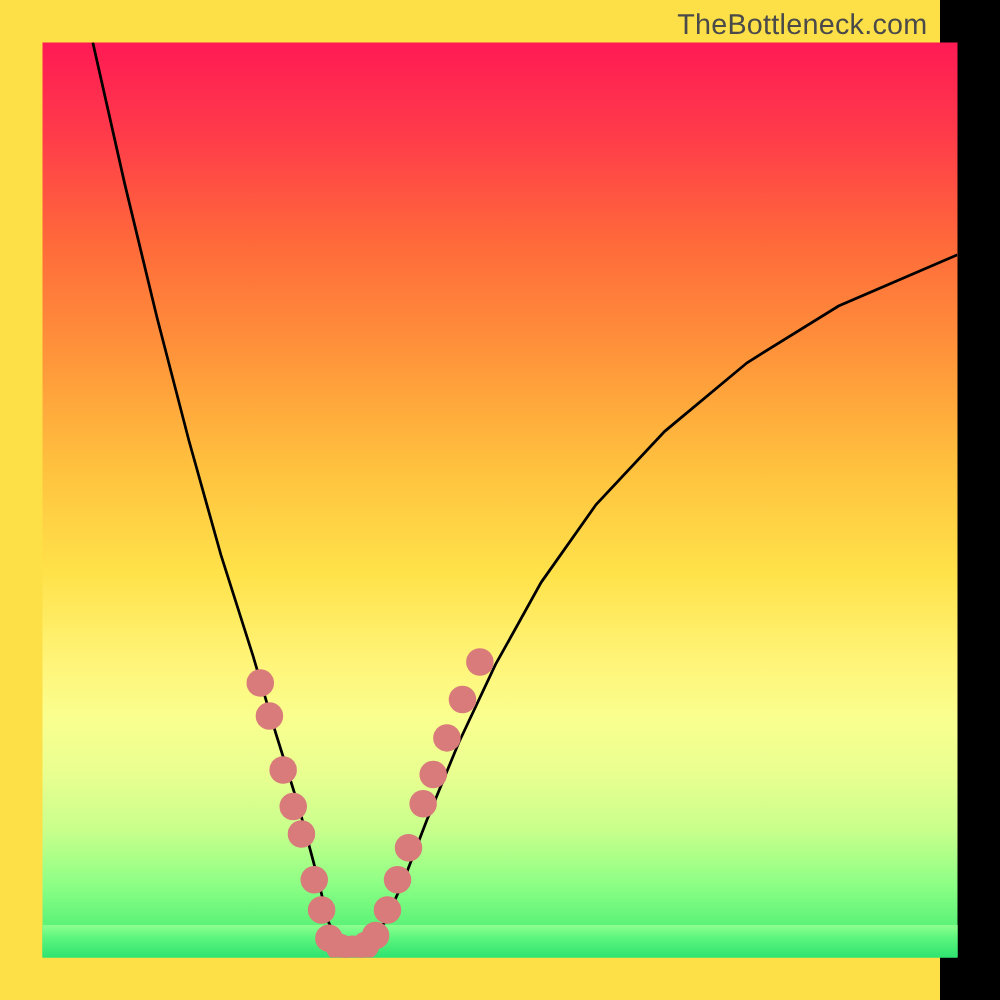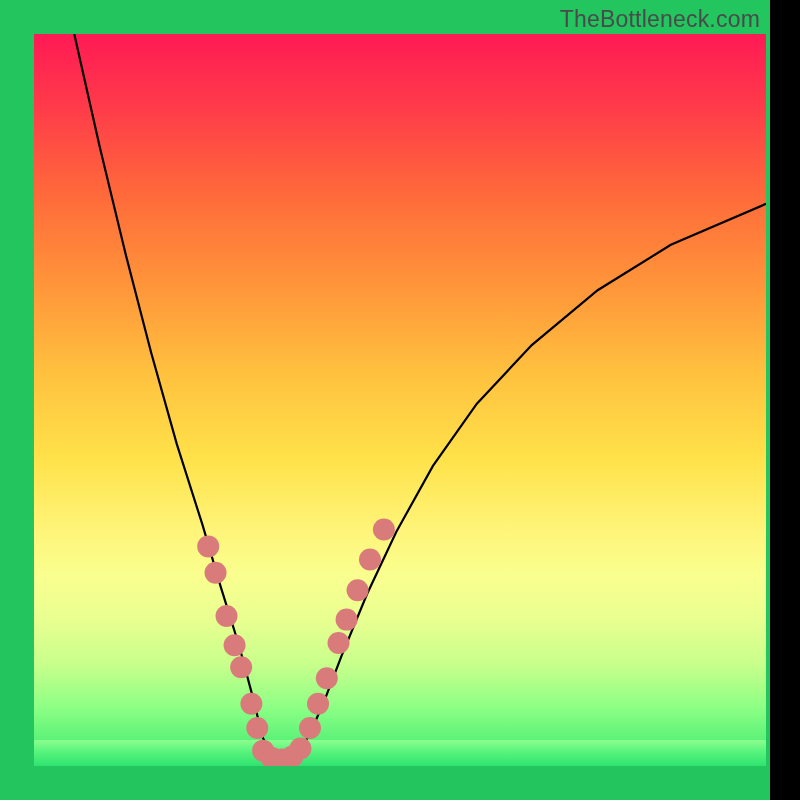--- a/index.html
+++ b/index.html
@@ -10,22 +10,21 @@
     overflow: hidden;
     background: #000;
     font-family: Arial, Helvetica, sans-serif;
   }
   .frame {
     position: absolute;
     top: 0;
     left: 0;
     width: 752px;
     height: 800px;
-    background: #22c55e;
-    padding-left: 18px;
+    background: #fde047;
   }
   .plot-area {
     position: absolute;
     top: 34px;
     left: 34px;
     width: 732px;
     height: 732px;
   }
   .gradient-bg {
     position: absolute;

